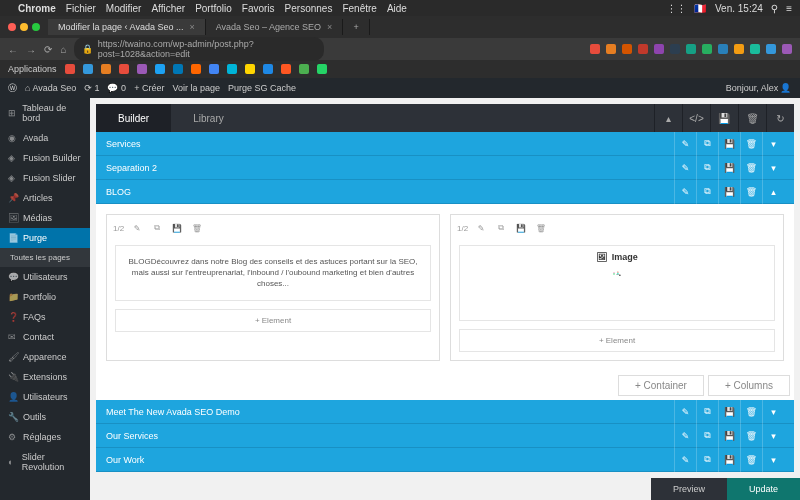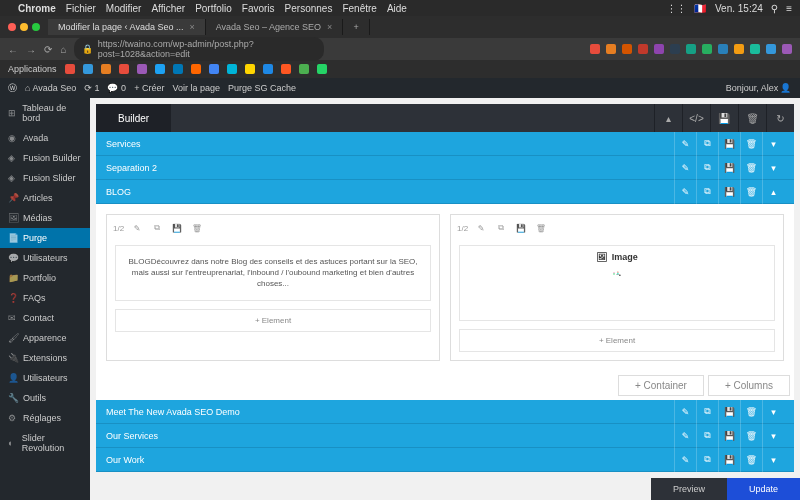--- a/index.html
+++ b/index.html
@@ -44,21 +44,21 @@
 .colt .ct{width:14px;height:14px;display:flex;align-items:center;justify-content:center}
 .elem{margin:8px 4px;border:1px solid #e5e5e5;padding:10px;text-align:center;font-size:8px;color:#555;line-height:1.4}
 .imgel{margin:8px 4px;border:1px solid #e5e5e5;padding:6px;text-align:center}
 .imgel .lbl{font-size:9px;color:#333;font-weight:bold;display:flex;align-items:center;justify-content:center;gap:4px}
 .ill{margin:6px auto;width:60px;height:40px;position:relative}
 .addel{margin:4px;border:1px solid #e5e5e5;padding:6px;text-align:center;font-size:8px;color:#888;cursor:pointer}
 .addrow{display:flex;justify-content:flex-end;padding:4px;background:#fff;gap:4px}
 .addbtn{border:1px solid #ddd;padding:4px 16px;font-size:10px;color:#888;cursor:pointer}
 .footer{position:absolute;bottom:0;right:0;display:flex;background:#2d3138}
 .fbtn{padding:6px 22px;color:#ccc;font-size:9px;cursor:pointer}
-.fbtn.upd{background:#1d4ed8;color:#fff}
+.fbtn.upd{background:#0f766e;color:#fff}
 svg{width:10px;height:10px}
 </style>
 </head>
 <body>
 
 <div class="macbar">
   <span class="apple"></span>
   <b>Chrome</b>
   <span>Fichier</span>
   <span>Modifier</span>
@@ -173,20 +173,23 @@
         <span>Articles</span>
       </div>
     <div class="sbi">
         <span class="ic">🖼</span>
         <span>Médias</span>
       </div>
     <div class="sbi on">
         <span class="ic">📄</span>
         <span>Purge</span>
       </div>
+    <div class="sbi sub">
+        <span>Toutes les pages</span>
+      </div>
     <div class="sbi">
         <span class="ic">💬</span>
         <span>Utilisateurs</span>
       </div>
     <div class="sbi">
         <span class="ic">📁</span>
         <span>Portfolio</span>
       </div>
     <div class="sbi">
         <span class="ic">❓</span>
@@ -220,20 +223,21 @@
         <span class="ic">◐</span>
         <span>Slider Revolution</span>
       </div>
     <div class="sbi"></div>
   </div>
 
   <div class="content">
     <div class="builder">
       <div class="btop">
         <div class="btab on">Builder</div>
+        <div class="btab">Library</div>
         <div class="bticons">
           <div class="btic">▴</div>
           <div class="btic">&lt;/&gt;</div>
           <div class="btic">💾</div>
           <div class="btic">🗑</div>
           <div class="btic">↻</div>
         </div>
       </div>
       <div class="row">
           <span>Services</span>

